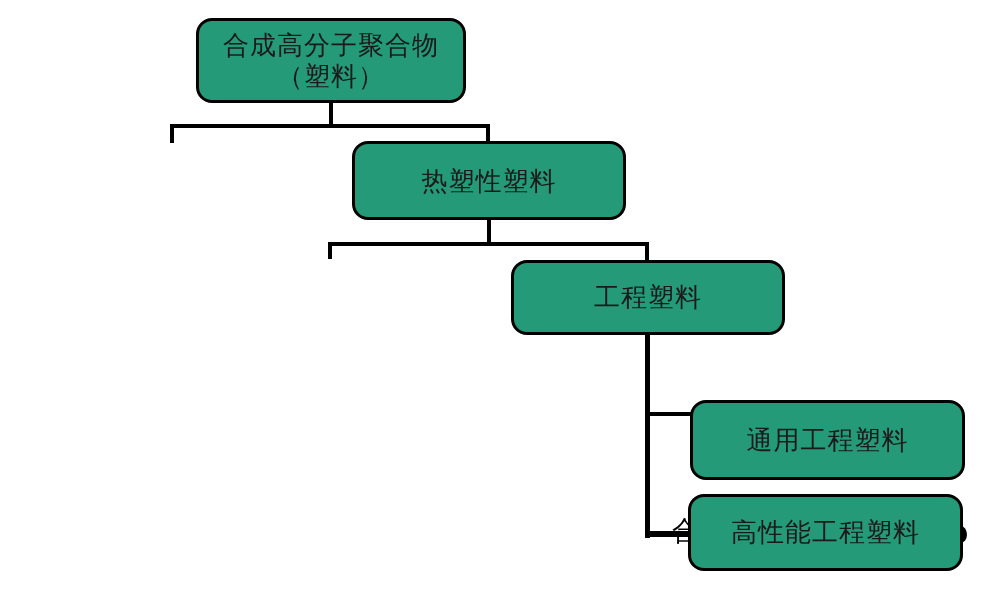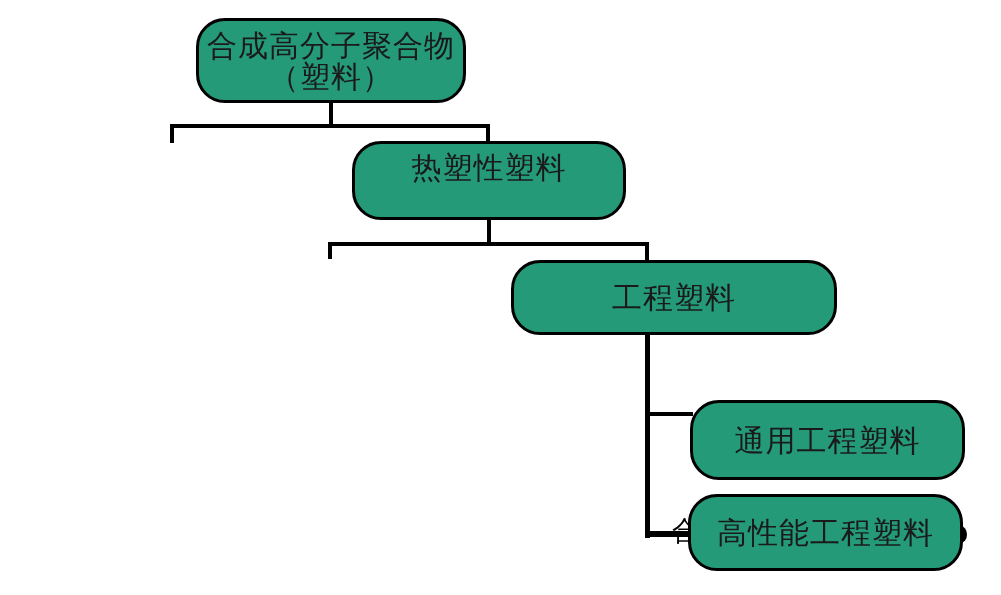--- a/index.html
+++ b/index.html
@@ -12,35 +12,35 @@
     background: var(--bg, #ffffff);
     overflow: hidden;
     font-family: "Liberation Serif", "DejaVu Serif", serif;
   }
 
   .node {
     position: absolute;
     box-sizing: border-box;
     background: var(--node-fill, #249a78);
     border: 3px solid var(--node-border, #000000);
-    border-radius: 29px;
+    border-radius: 16px;
     display: flex;
     flex-direction: column;
     align-items: center;
     justify-content: center;
     text-align: center;
-    font-size: 30px;
+    font-size: 26px;
     line-height: 31px;
     color: var(--node-text, #1a1a1a);
     z-index: 3;
     letter-spacing: 1px;
   }
 
   
-  .node.text-top { justify-content: flex-start; padding-top: 8px; }
+  .node.text-top { justify-content: flex-start; padding-top: 22px; }
 
   .node-label { display: block; }
 
   .line {
     position: absolute;
     background: var(--connector, #000000);
     z-index: 2;
   }
 
   .ghost-text {
@@ -85,21 +85,21 @@
     <span class="node-label">合成高分子聚合物</span>
     <span class="node-label">（塑料）</span>
   </div>
 
 
   <div class="node text-top" style="left:352px; top:141px; width:274px; height:79px;">
     <span class="node-label">热塑性塑料</span>
   </div>
 
 
-  <div class="node" style="left:511px; top:260px; width:326px; height:75px;">
+  <div class="node" style="left:511px; top:260px; width:274px; height:75px;">
     <span class="node-label">工程塑料</span>
   </div>
 
   <div class="node" style="left:690px; top:374px; width:275px; height:80px;margin-top:26px;">
     <span class="node-label">通用工程塑料</span>
   </div>
 
   <div class="node" style="left:688px; top:494px; width:275px; height:77px;">
     <span class="node-label">高性能工程塑料</span>
   </div>

